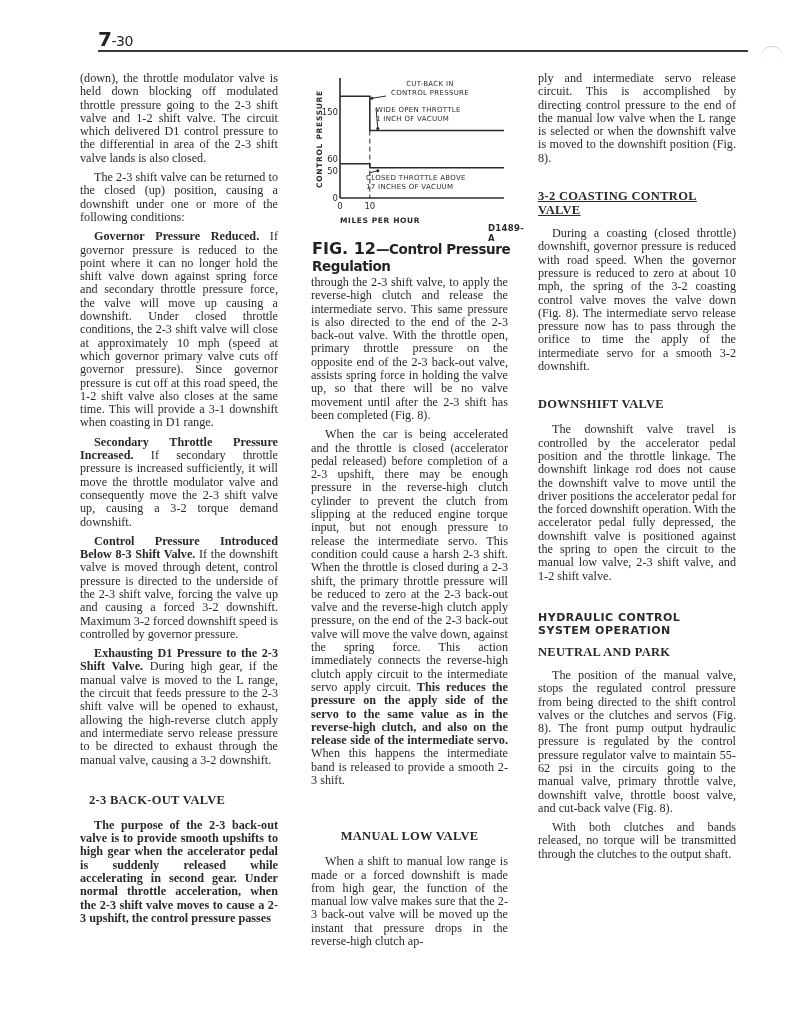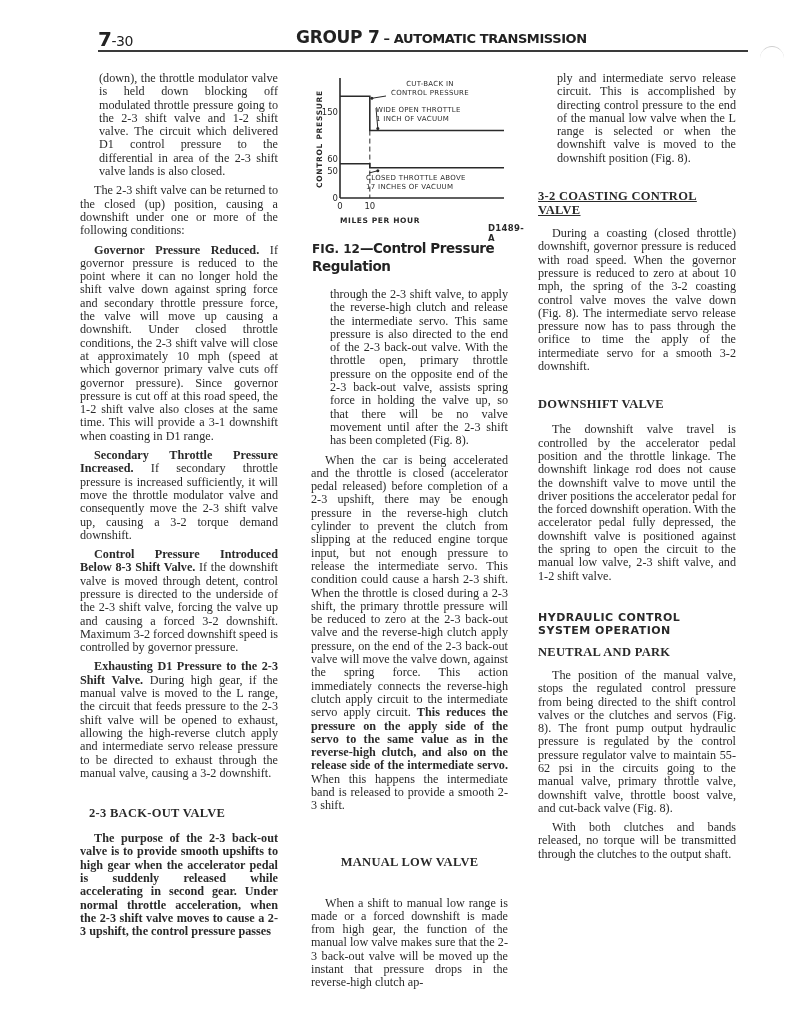--- a/index.html
+++ b/index.html
@@ -12,46 +12,45 @@
   .page-num span.small { font-size: 14px; font-weight: normal; }
   .group-title { position: absolute; left: 280px; top: 27px; font-family: "DejaVu Sans", sans-serif;
                  font-size: 17px; font-weight: bold; color: #222; letter-spacing: -0.3px; white-space: nowrap; }
   .group-title .sub { font-size: 13px; font-weight: bold; letter-spacing: -0.4px; }
   .header-rule { position: absolute; left: 82px; top: 50px; width: 650px; height: 2px; background: #3a3a3a; }
   .corner-curl { position: absolute; left: 744px; top: 46px; width: 24px; height: 24px;
                  border-top: 1px solid #cfcfcf; border-radius: 50% 50% 0 0; }
 
   .col { position: absolute; top: 72px; font-size: 12.2px; line-height: 13.3px; text-align: justify; }
   .col p { margin: 0; text-indent: 14px; }
-  .col p.noind { text-indent: 0; margin-left: 19px; }
+  .col p.noind { text-indent: 0; }
   .col p + p { margin-top: 6px; }
   .col1 { left: 80px; width: 198px; }
-  .col2 { left: 311px; width: 197px; top: 288px; }
+  .col2 { left: 311px; width: 197px; top: 276px; }
   .col3 { left: 538px; width: 198px; }
   .run-in { font-weight: bold; }
   .sec-head { font-family: "Liberation Serif", serif; font-weight: bold; font-size: 12.5px;
               text-indent: 0 !important; letter-spacing: 0.3px; line-height: 14px; text-align: left; }
   .sans-head { font-family: "DejaVu Sans", sans-serif; font-weight: bold; font-size: 11px;
                text-indent: 0 !important; letter-spacing: 0.5px; line-height: 13px; text-align: left; }
 
   .figure { position: absolute; left: 306px; top: 70px; width: 210px; height: 210px; }
   .fig-svg { position: absolute; left: 0; top: 0; }
   .fig-svg text { font-family: "DejaVu Sans", sans-serif; fill: #2a2a2a; }
   .fig-code { position: absolute; left: 160px; top: 153px; font-family: "DejaVu Sans", sans-serif;
               font-size: 8.5px; font-weight: bold; color: #2a2a2a; letter-spacing: 0.3px; padding-left: 22px; }
   .fig-caption { position: absolute; left: 6px; top: 170px; width: 200px; font-family: "DejaVu Sans", sans-serif;
                  font-size: 13.5px; font-weight: bold; line-height: 17px; color: #222; letter-spacing: -0.4px; }
-  .fig-caption .fig-label { font-size: 12px; letter-spacing: 0; }
+  .fig-caption .fig-label { font-size: 16px; letter-spacing: 0; }
 </style>
 </head>
 <body>
 
 <div class="header">
   <div class="page-num"><b>7</b><span class="small">-30</span></div>
-  <div class="group-title"><span>GROUP 7</span><span class="sub"> – AUTOMATIC TRANSMISSION</span></div>
   <div class="header-rule"></div>
   <div class="corner-curl"></div>
 </div>
 
 <div class="col col1">
   <p class="noind"><span>(down), the throttle modulator valve is held down blocking off modulated throttle pressure going to the 2-3 shift valve and 1-2 shift valve. The circuit which delivered D1 control pressure to the differential in area of the 2-3 shift valve lands is also closed.</span></p>
   <p><span>The 2-3 shift valve can be returned to the closed (up) position, causing a downshift under one or more of the following conditions:</span></p>
   <p><span class="run-in">Governor Pressure Reduced.</span><span> If governor pressure is reduced to the point where it can no longer hold the shift valve down against spring force and secondary throttle pressure force, the valve will move up causing a downshift. Under closed throttle conditions, the 2-3 shift valve will close at approximately 10 mph (speed at which governor primary valve cuts off governor pressure). Since governor pressure is cut off at this road speed, the 1-2 shift valve also closes at the same time. This will provide a 3-1 downshift when coasting in D1 range.</span></p>
   <p><span class="run-in">Secondary Throttle Pressure Increased.</span><span> If secondary throttle pressure is increased sufficiently, it will move the throttle modulator valve and consequently move the 2-3 shift valve up, causing a 3-2 torque demand downshift.</span></p>
   <p><span class="run-in">Control Pressure Introduced Below 8-3 Shift Valve.</span><span> If the downshift valve is moved through detent, control pressure is directed to the underside of the 2-3 shift valve, forcing the valve up and causing a forced 3-2 downshift. Maximum 3-2 forced downshift speed is controlled by governor pressure.</span></p>
@@ -89,21 +88,21 @@
       <circle cx="71.81818181818181" cy="100.71428571428572" r="1.5" fill="#2a2a2a"></circle>
     </svg>
   <div class="fig-code">D1489-A</div>
   <div class="fig-caption"><span class="fig-label">FIG. 12</span><span>—Control Pressure Regulation</span></div>
 </div>
 
 <div class="col col2">
   <p class="noind">through the 2-3 shift valve, to apply the reverse-high clutch and release the intermediate servo. This same pressure is also directed to the end of the 2-3 back-out valve. With the throttle open, primary throttle pressure on the opposite end of the 2-3 back-out valve, assists spring force in holding the valve up, so that there will be no valve movement until after the 2-3 shift has been completed (Fig. 8).</p>
   <p><span>When the car is being accelerated and the throttle is closed (accelerator pedal released) before completion of a 2-3 upshift, there may be enough pressure in the reverse-high clutch cylinder to prevent the clutch from slipping at the reduced engine torque input, but not enough pressure to release the intermediate servo. This condition could cause a harsh 2-3 shift. When the throttle is closed during a 2-3 shift, the primary throttle pressure will be reduced to zero at the 2-3 back-out valve and the reverse-high clutch apply pressure, on the end of the 2-3 back-out valve will move the valve down, against the spring force. This action immediately connects the reverse-high clutch apply circuit to the intermediate servo apply circuit. </span><span class="run-in">This reduces the pressure on the apply side of the servo to the same value as in the reverse-high clutch, and also on the release side of the intermediate servo.</span><span> When this happens the intermediate band is released to provide a smooth 2-3 shift.</span></p>
   <p class="sec-head" style="margin-top:42px;text-align:center;">MANUAL LOW VALVE</p>
-  <p style="margin-top:28px;">When a shift to manual low range is made or a forced downshift is made from high gear, the function of the manual low valve makes sure that the 2-3 back-out valve will be moved up the instant that pressure drops in the reverse-high clutch ap-</p>
+  <p style="margin-top:12px;">When a shift to manual low range is made or a forced downshift is made from high gear, the function of the manual low valve makes sure that the 2-3 back-out valve will be moved up the instant that pressure drops in the reverse-high clutch ap-</p>
 </div>
 
 <div class="col col3">
   <p class="noind">ply and intermediate servo release circuit. This is accomplished by directing control pressure to the end of the manual low valve when the L range is selected or when the downshift valve is moved to the downshift position (Fig. 8).</p>
   <p class="sec-head" style="margin-top:24px;text-decoration:underline;">3-2 COASTING CONTROL VALVE</p>
   <p style="margin-top:10px;">During a coasting (closed throttle) downshift, governor pressure is reduced with road speed. When the governor pressure is reduced to zero at about 10 mph, the spring of the 3-2 coasting control valve moves the valve down (Fig. 8). The intermediate servo release pressure now has to pass through the orifice to time the apply of the intermediate servo for a smooth 3-2 downshift.</p>
   <p class="sec-head" style="margin-top:24px;">DOWNSHIFT VALVE</p>
   <p style="margin-top:12px;">The downshift valve travel is controlled by the accelerator pedal position and the throttle linkage. The downshift linkage rod does not cause the downshift valve to move until the driver positions the accelerator pedal for the forced downshift operation. With the accelerator pedal fully depressed, the downshift valve is positioned against the spring to open the circuit to the manual low valve, 2-3 shift valve, and 1-2 shift valve.</p>
   <p class="sans-head" style="margin-top:28px;">HYDRAULIC CONTROL SYSTEM OPERATION</p>
   <p class="sec-head" style="margin-top:8px;">NEUTRAL AND PARK</p>

